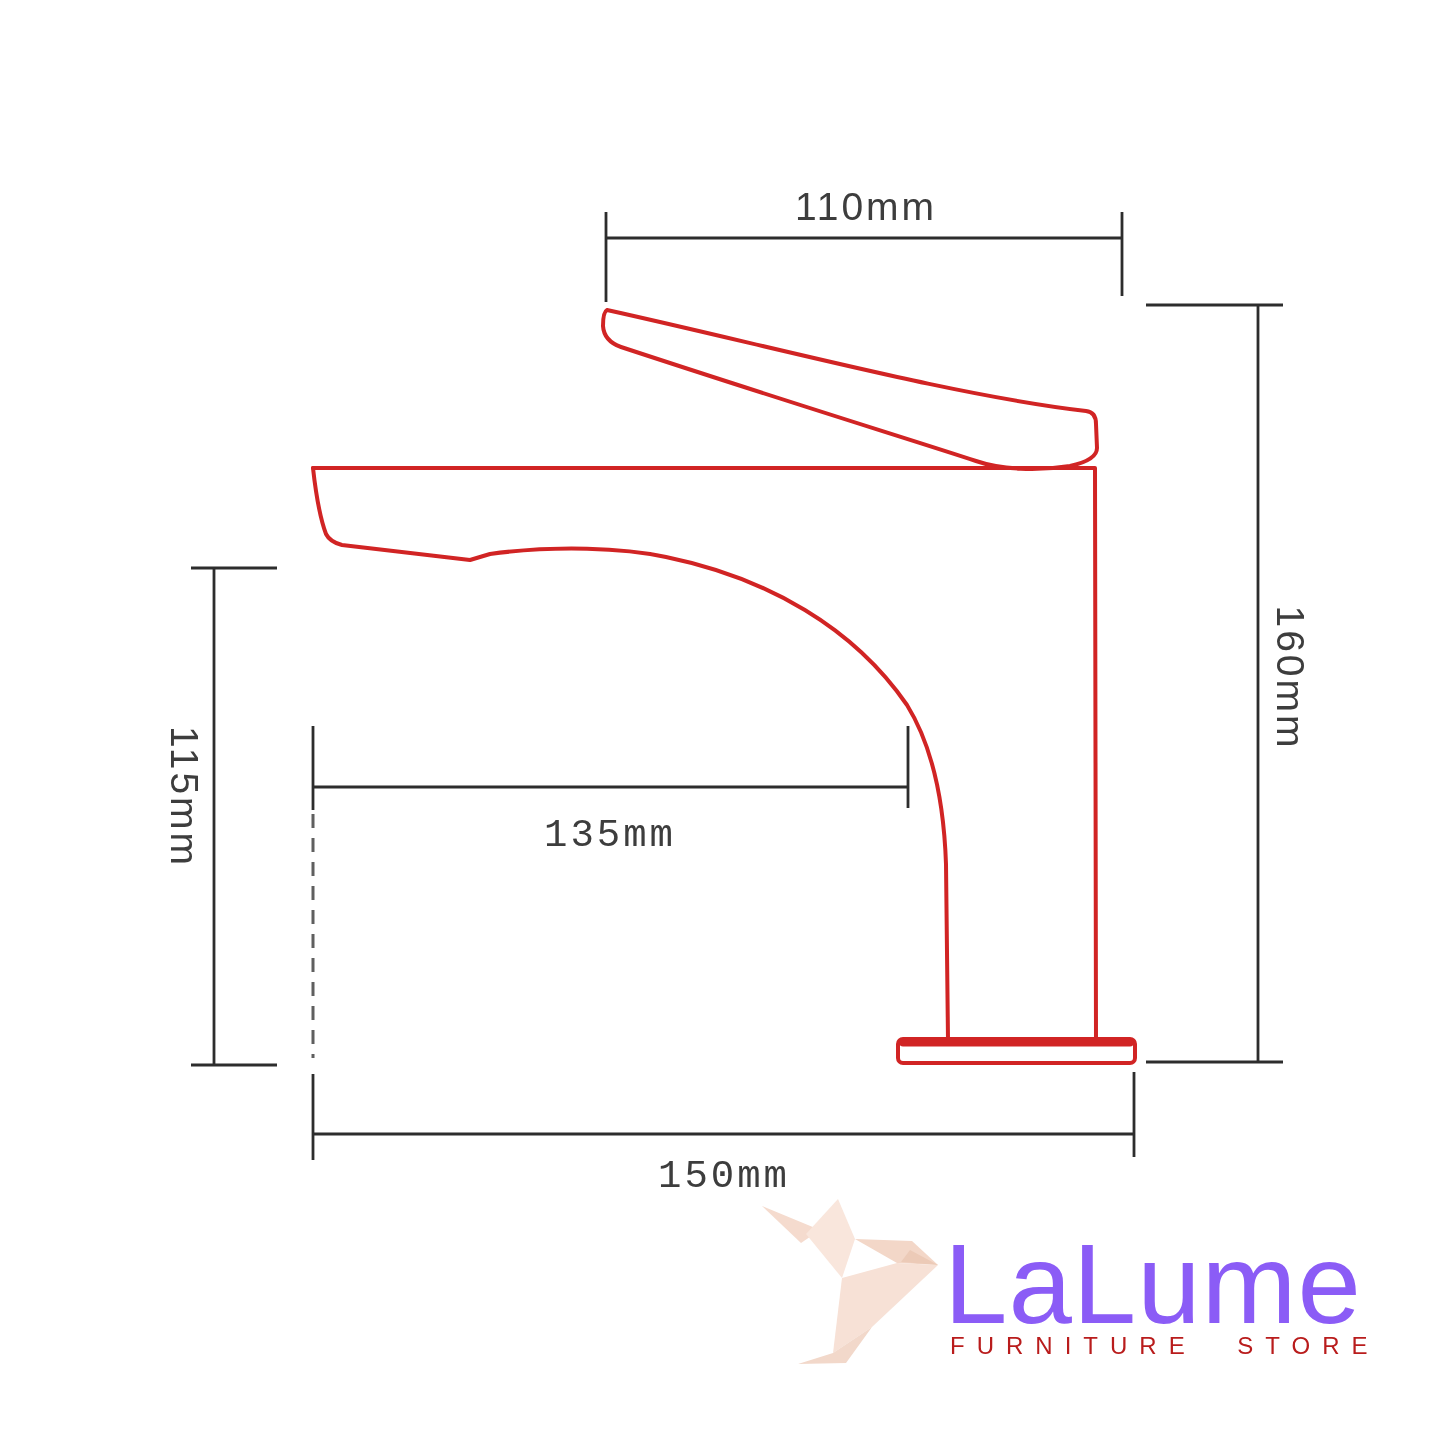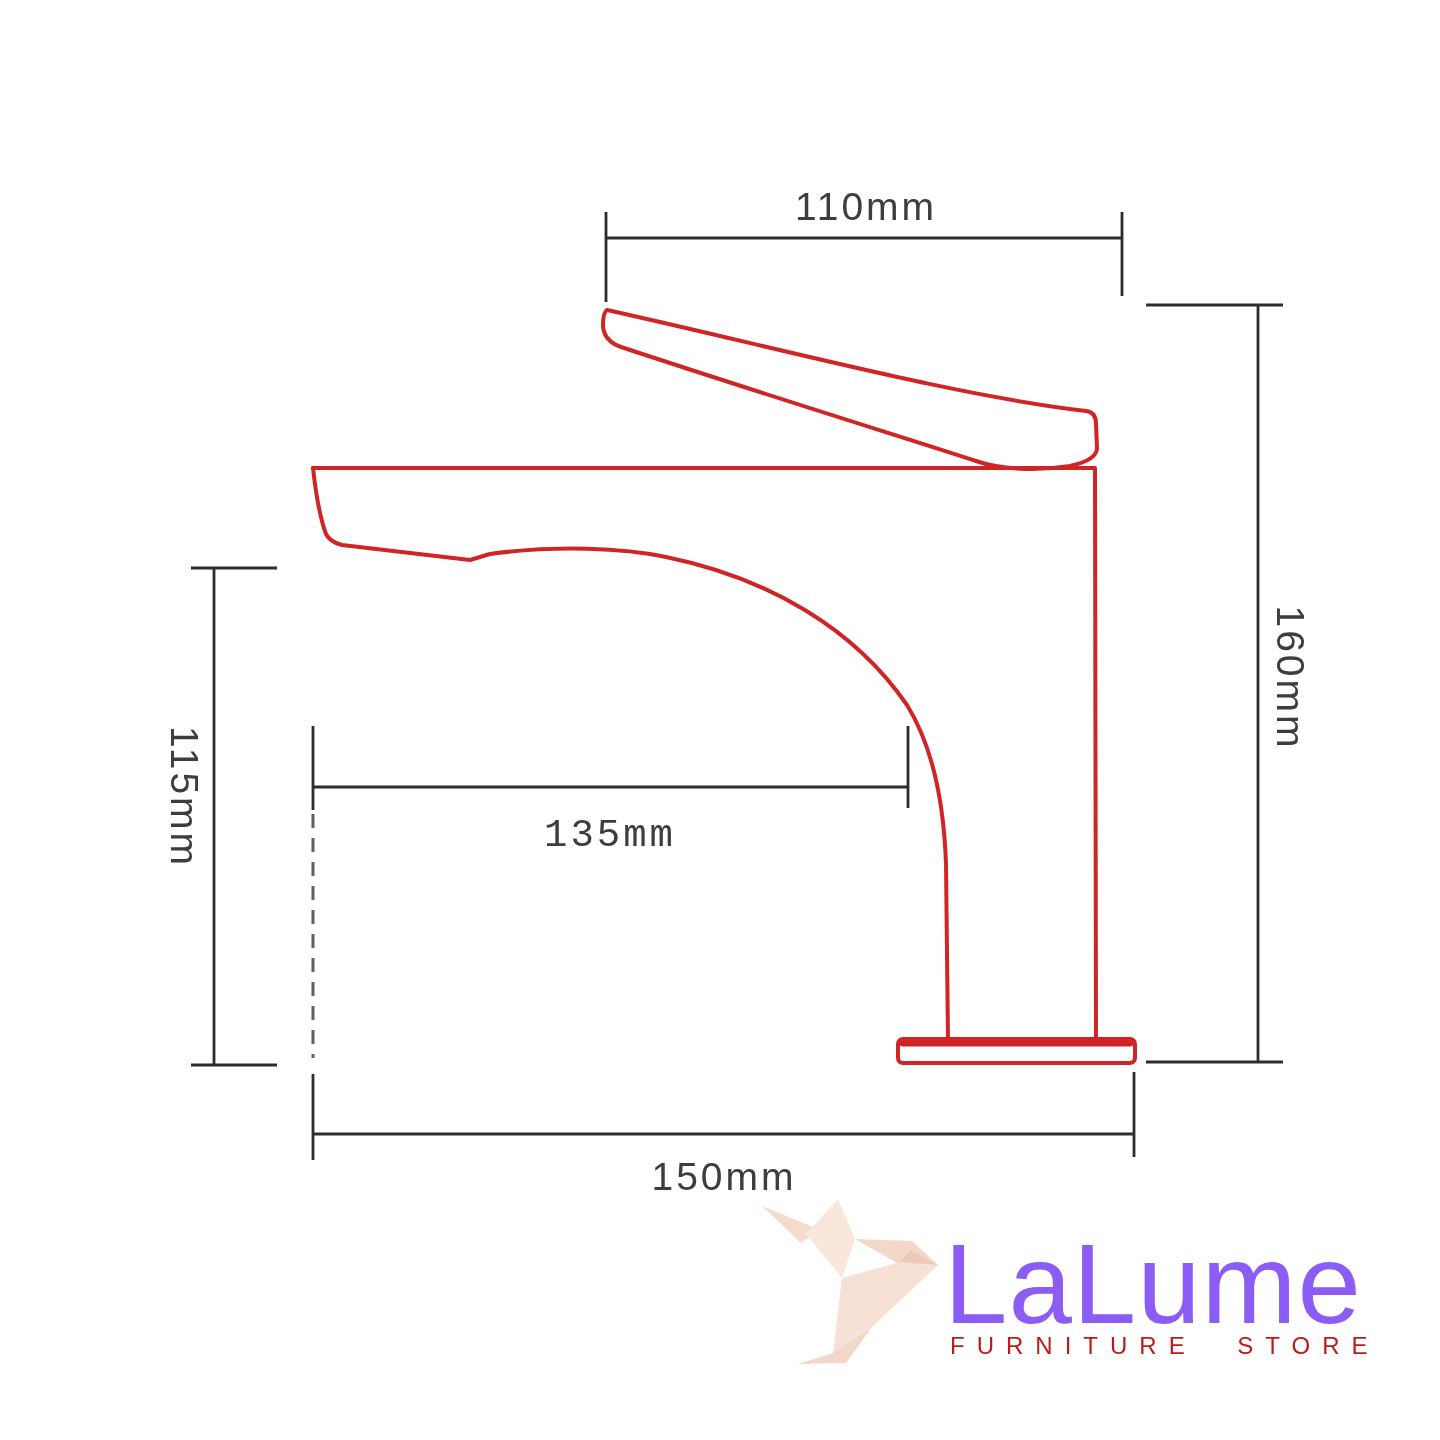--- a/index.html
+++ b/index.html
@@ -82,18 +82,18 @@
   </svg>
 
   <div class="dim-label" style="left:866px;top:207px;">110mm</div>
 
   <div class="dim-label rot" style="left:1290px;top:678px;">160mm</div>
 
   <div class="dim-label rot" style="left:184px;top:797px;">115mm</div>
 
   <div class="dim-label" style="left:610px;top:836px;font-family:Liberation Mono, monospace;">135mm</div>
 
-  <div class="dim-label" style="left:724px;top:1177px;">150mm</div>
+  <div class="dim-label" style="left:724px;top:1177px;font-family:Liberation Mono, monospace;">150mm</div>
 
   <div class="brand">LaLume</div>
   <div class="tagline">FURNITURE STORE</div>
 
 </div>
 
 </body></html>

